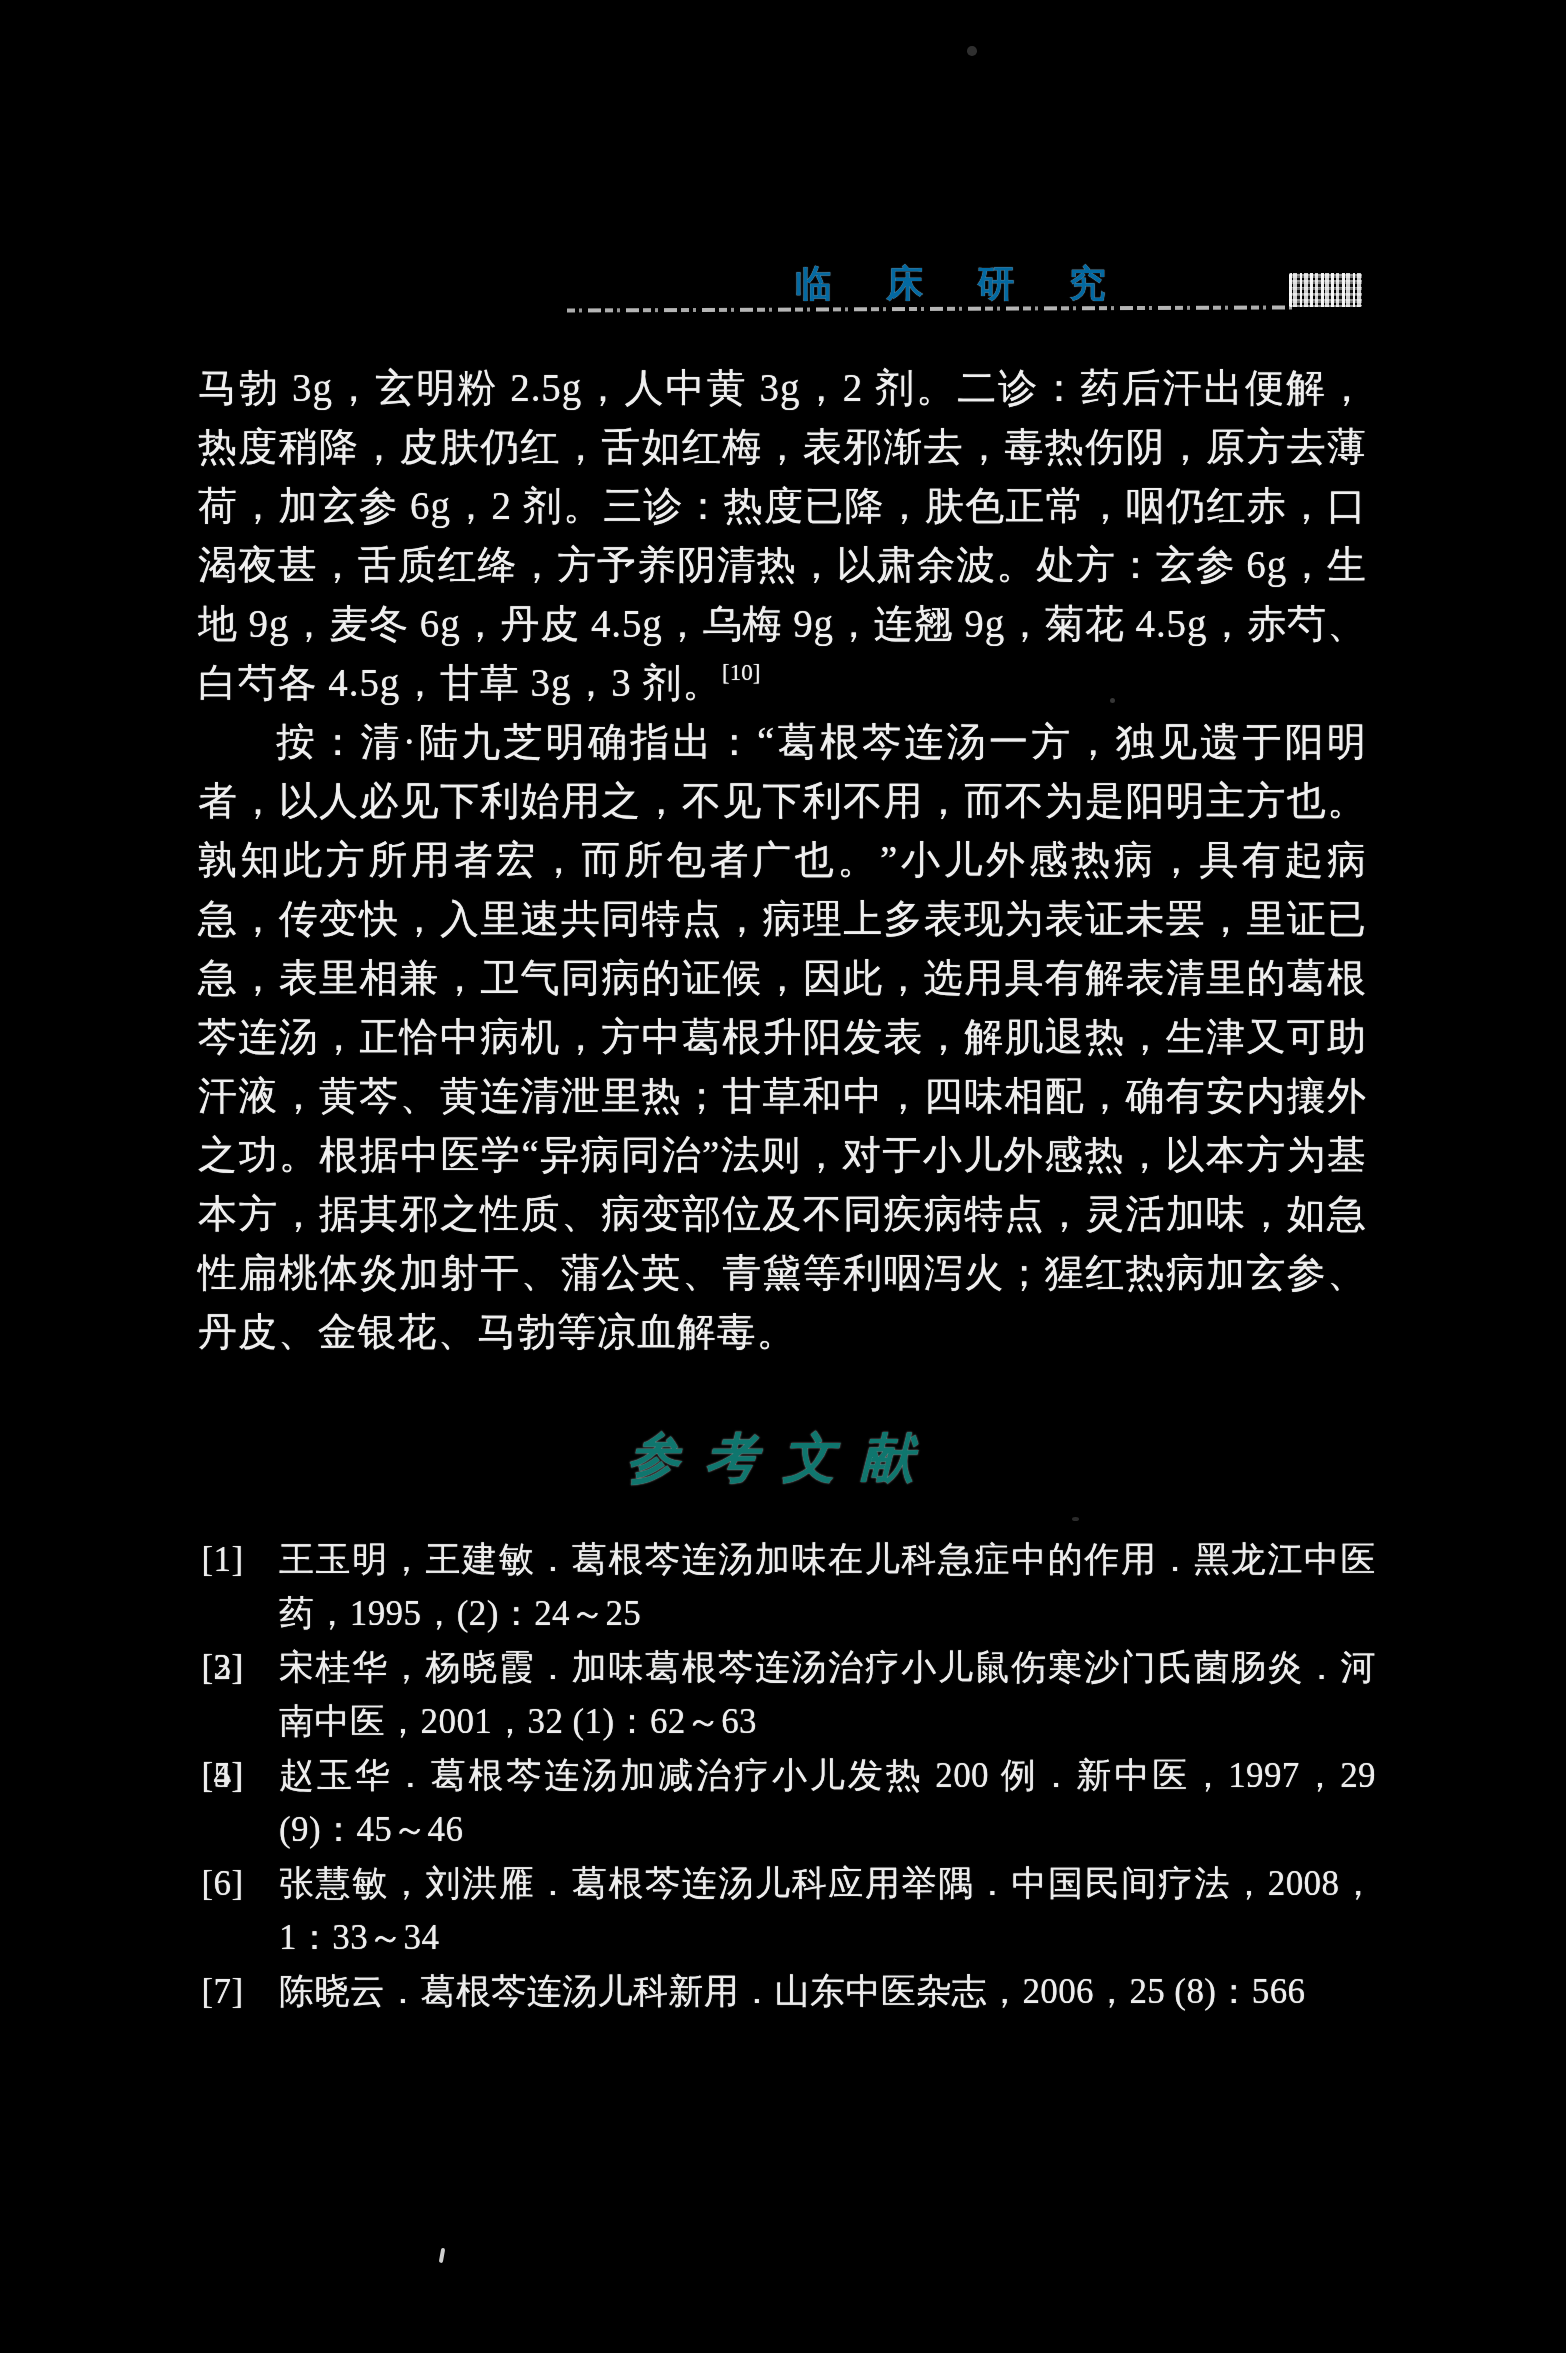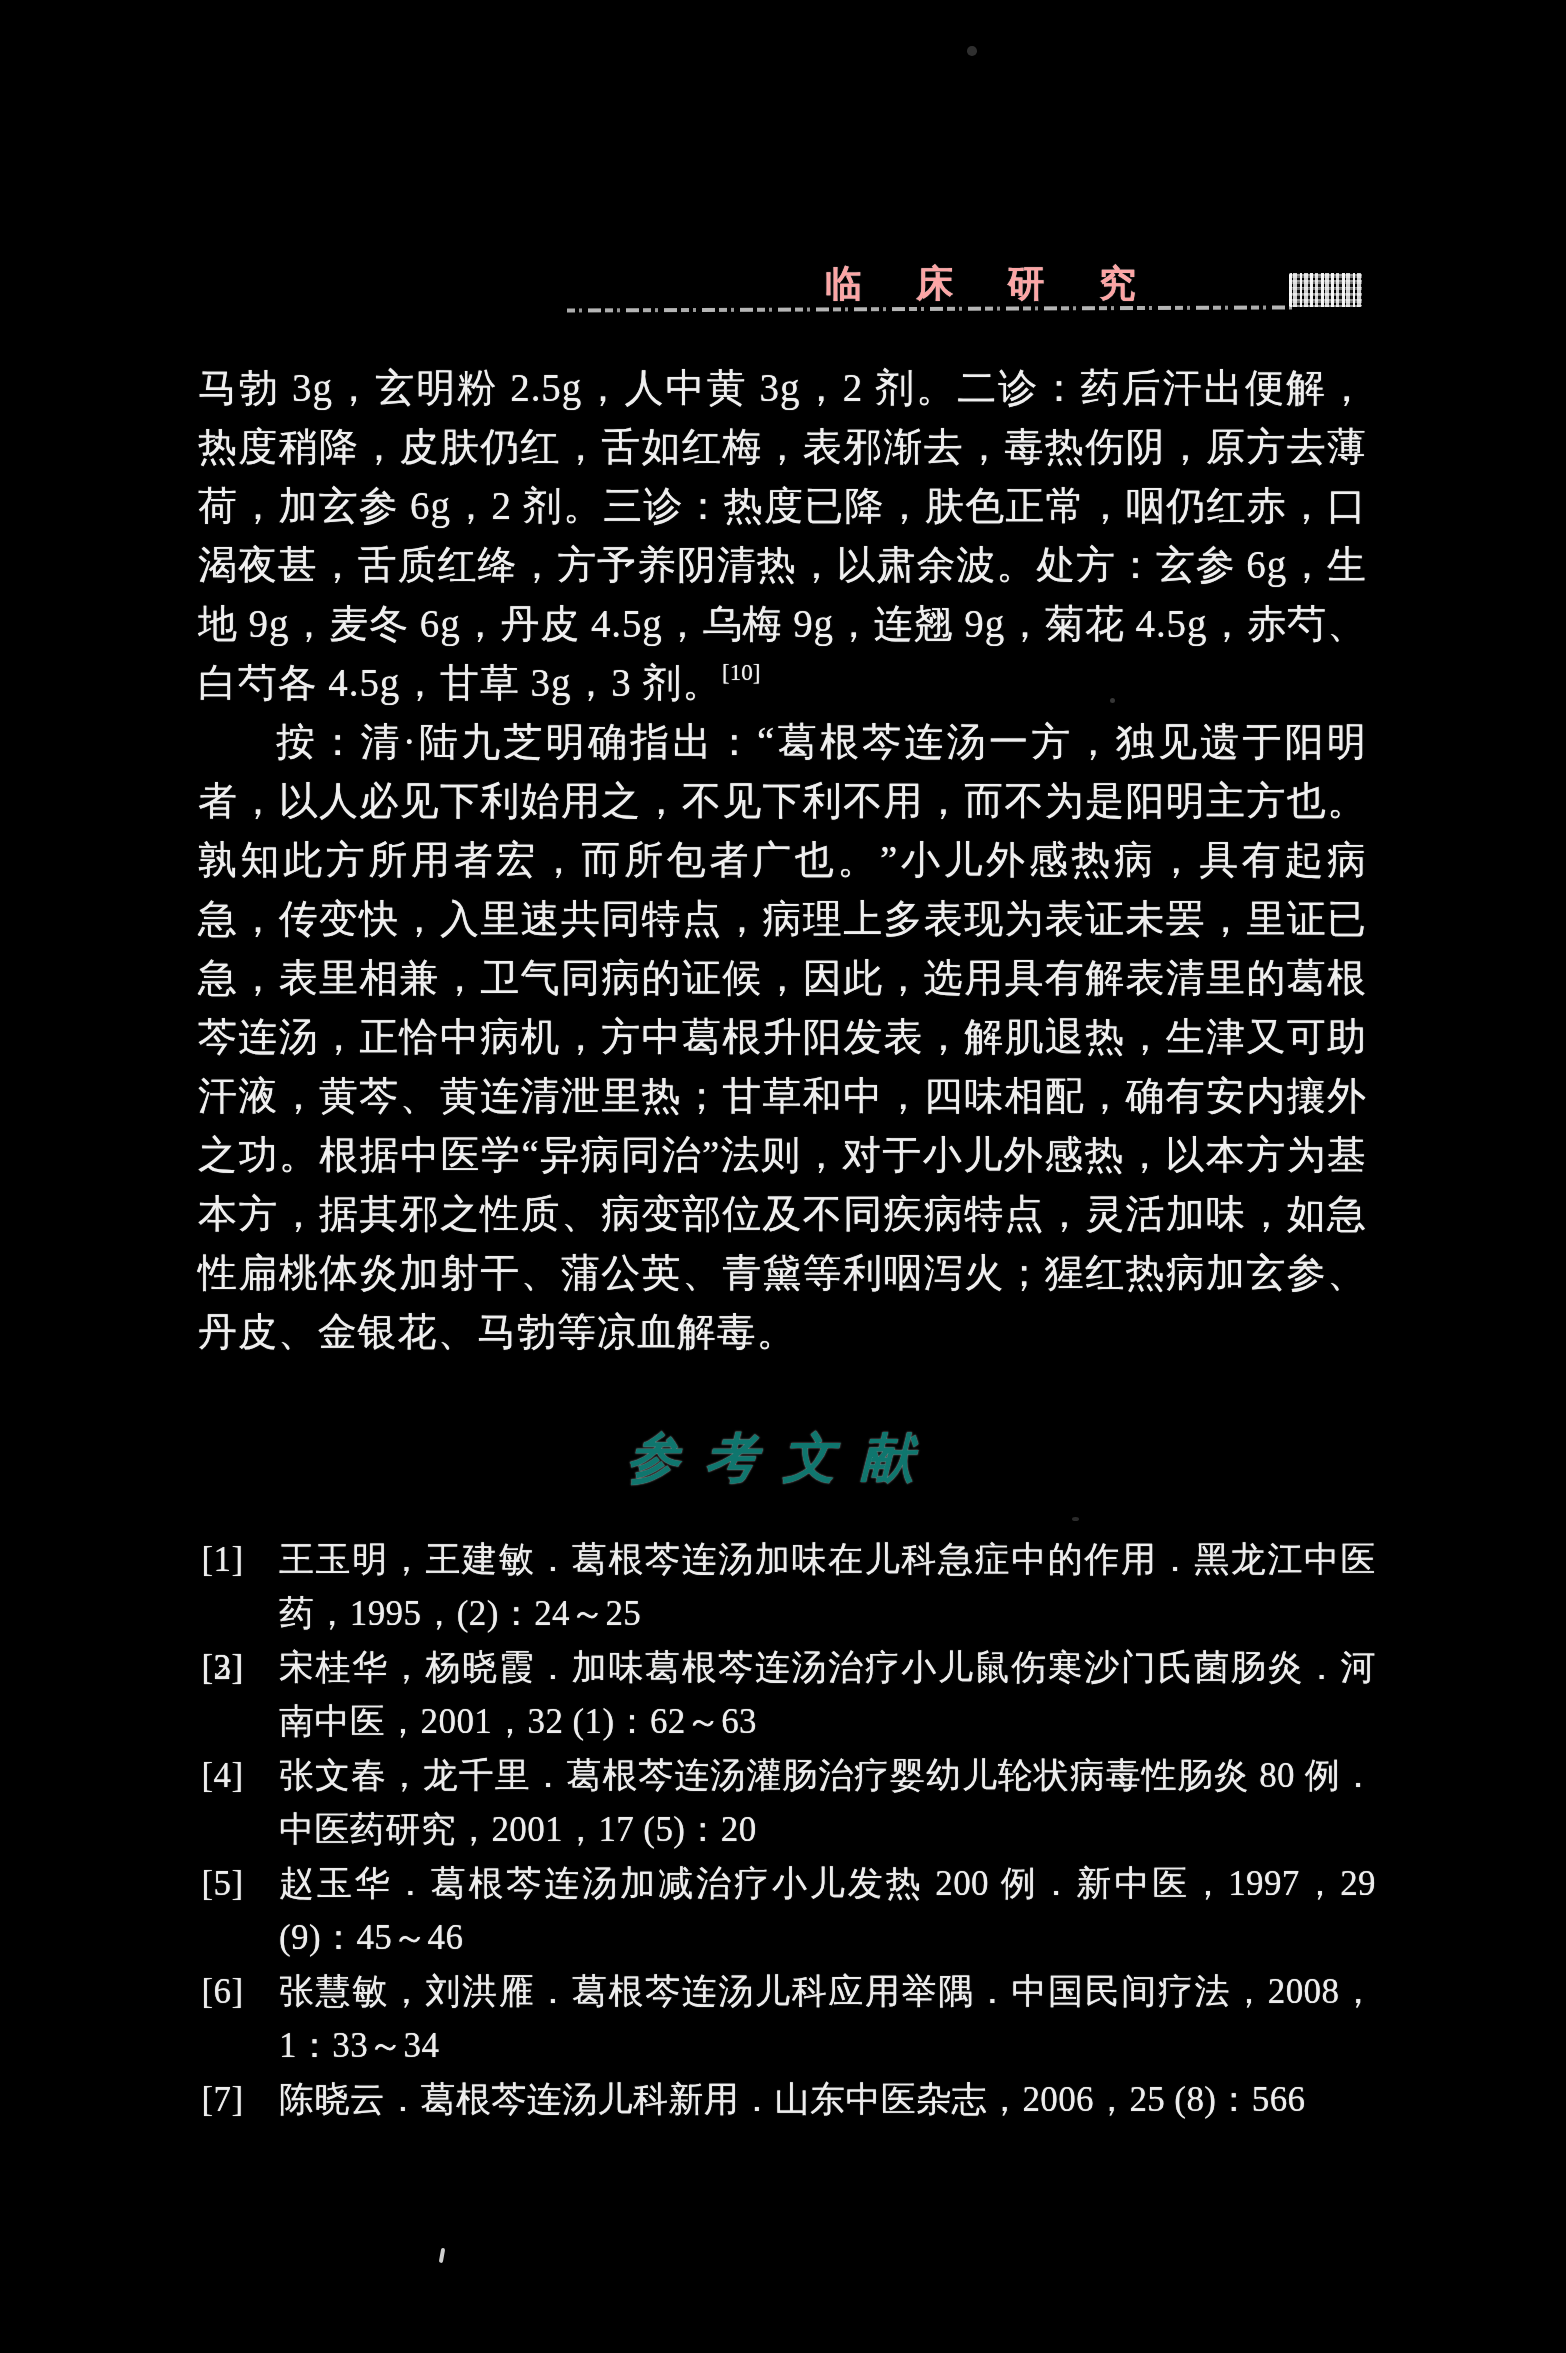--- a/index.html
+++ b/index.html
@@ -10,26 +10,26 @@
     height: 2354px;
     background: #000000;
     overflow: hidden;
     color: #ececec;
     font-family: "Liberation Serif", "DejaVu Serif", serif;
   }
 
   
   .header-title {
     position: absolute;
-    left: 825px;
+    left: 795px;
     top: 259px;
     font-family: "Liberation Sans", "DejaVu Sans", sans-serif;
     font-size: 37px;
     font-weight: bold;
-    color: #fca5a5;
+    color: #0369a1;
     letter-spacing: 14px;
     word-spacing: 16px;
     white-space: nowrap;
     text-shadow: 0 0 0.9px #cfcfcf;
   }
   .header-rule {
     position: absolute;
     left: 567px;
     top: 307px;
     width: 725px;
@@ -157,21 +157,20 @@
     </li>
       <li>
       <span class="num">[2]</span>
     </li>
       <li>
       <span class="num">[3]</span>
       <span class="txt">宋桂华，杨晓霞．加味葛根芩连汤治疗小儿鼠伤寒沙门氏菌肠炎．河南中医，2001，32 (1)：62～63</span>
     </li>
       <li>
       <span class="num">[4]</span>
-      <span class="txt">张文春，龙千里．葛根芩连汤灌肠治疗婴幼儿轮状病毒性肠炎 80 例．中医药研究，2001，17 (5)：20</span>
     </li>
       <li>
       <span class="num">[5]</span>
       <span class="txt">赵玉华．葛根芩连汤加减治疗小儿发热 200 例．新中医，1997，29 (9)：45～46</span>
     </li>
       <li>
       <span class="num">[6]</span>
       <span class="txt">张慧敏，刘洪雁．葛根芩连汤儿科应用举隅．中国民间疗法，2008，1：33～34</span>
     </li>
       <li>

